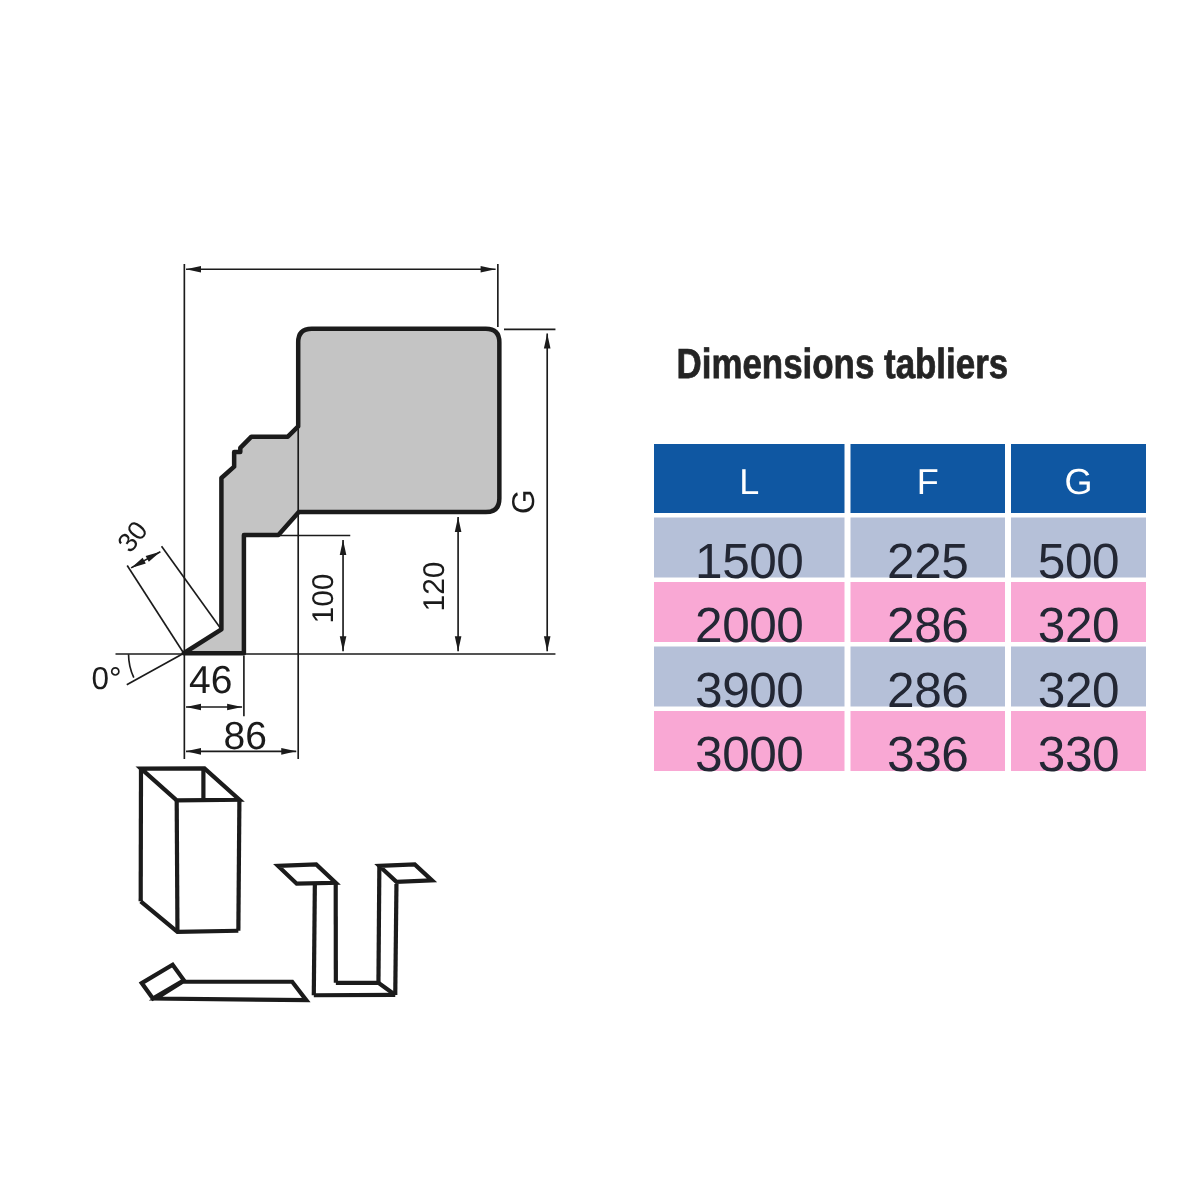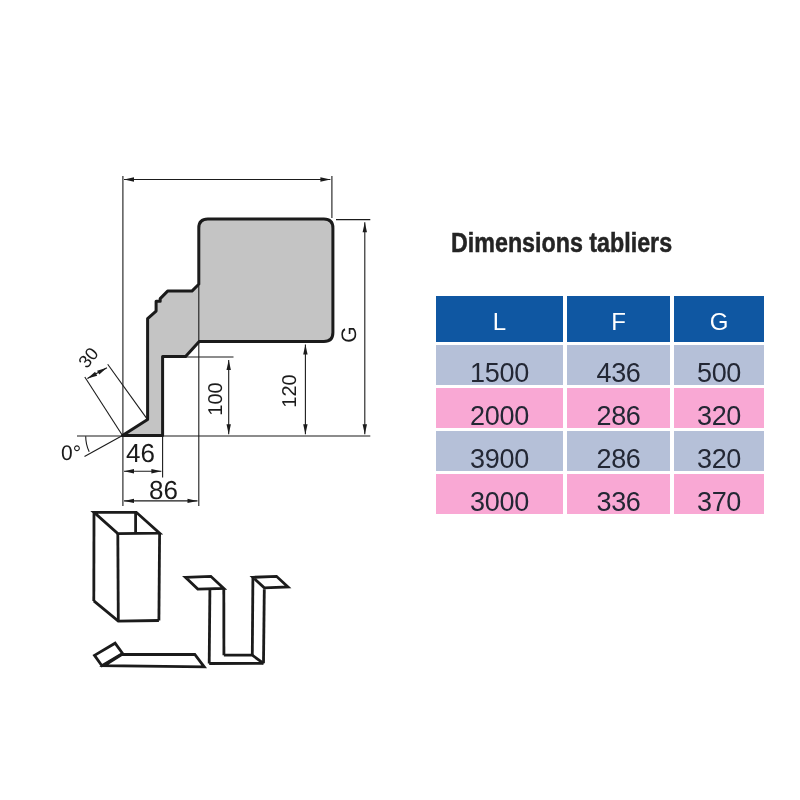--- a/index.html
+++ b/index.html
@@ -1,16 +1,16 @@
 <!DOCTYPE html>
 <html><head><meta charset="utf-8">
 <style>
 html,body{margin:0;padding:0}
 body{width:800px;height:800px;background:#fff;font-family:"Liberation Sans",sans-serif;position:relative;overflow:hidden}
-.cell{display:flex;align-items:center;justify-content:center;font-size:27px;letter-spacing:-0.3px;color:#232734;padding-top:17px;box-sizing:border-box}
+.cell{display:flex;align-items:center;justify-content:center;font-size:33px;letter-spacing:-0.3px;color:#232734;padding-top:17px;box-sizing:border-box}
 .hd{background:#0f57a2;color:#fff;font-size:24px;letter-spacing:0;padding-top:5px}
 .ra{background:#b5c0d8}
 .rb{background:#f9a8d4}
 </style></head>
 <body>
 
 <svg text-rendering="geometricPrecision" style="position:absolute;left:0;top:0" width="800" height="800" viewBox="0 0 800 800">
 <defs>
 <marker id="ah" viewBox="0 0 12 6" markerWidth="12" markerHeight="6" refX="11.5" refY="3" orient="auto-start-reverse" markerUnits="userSpaceOnUse">
 <path d="M11.5 3 L1.5 0.8 L1.5 5.2 Z" fill="#1b1b1b"></path>
@@ -102,27 +102,27 @@
 
 <div style="position:absolute;left:451px;top:227px;font-size:28px;font-weight:bold;color:#242424;-webkit-text-stroke:0.5px #242424;white-space:nowrap;transform:scaleX(0.831);transform-origin:left top">Dimensions tabliers</div>
 
 <div style="position:absolute;left:436px;top:296px;display:grid;grid-template-columns:127px 103px 90px;column-gap:4px;row-gap:3px;grid-template-rows:46px 40px 40px 40px 40px">
 
 <div class="cell hd">L</div>
     <div class="cell hd">F</div>
     <div class="cell hd">G</div>
 
 <div class="cell ra">1500</div>
-    <div class="cell ra">436</div>
+    <div class="cell ra">225</div>
     <div class="cell ra">500</div>
 
 <div class="cell rb">2000</div>
     <div class="cell rb">286</div>
     <div class="cell rb">320</div>
 
 <div class="cell ra">3900</div>
     <div class="cell ra">286</div>
     <div class="cell ra">320</div>
 
 <div class="cell rb">3000</div>
     <div class="cell rb">336</div>
-    <div class="cell rb">370</div>
+    <div class="cell rb">330</div>
 </div>
 
 </body></html>

